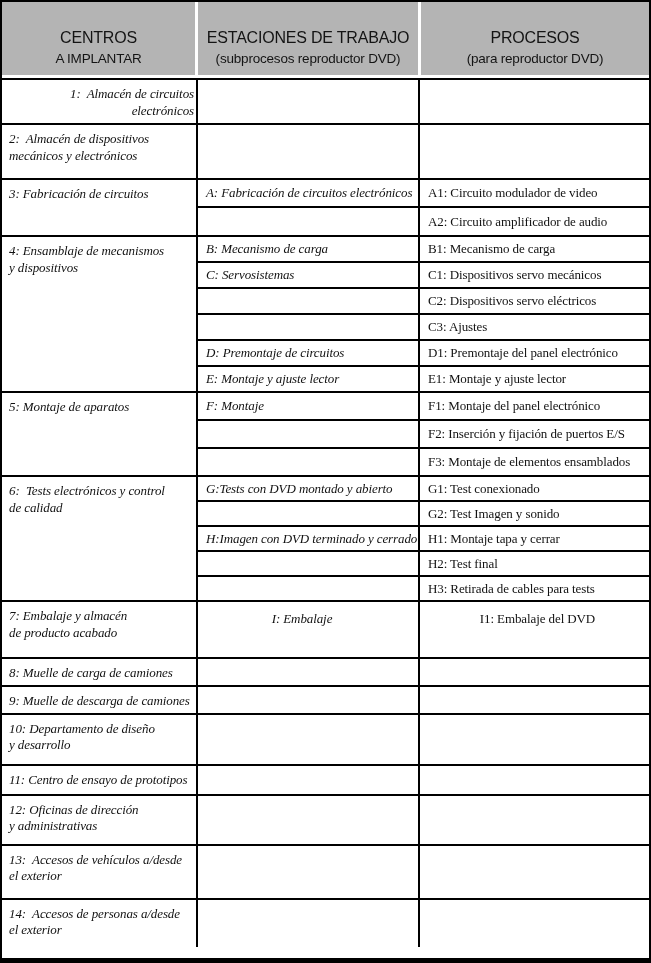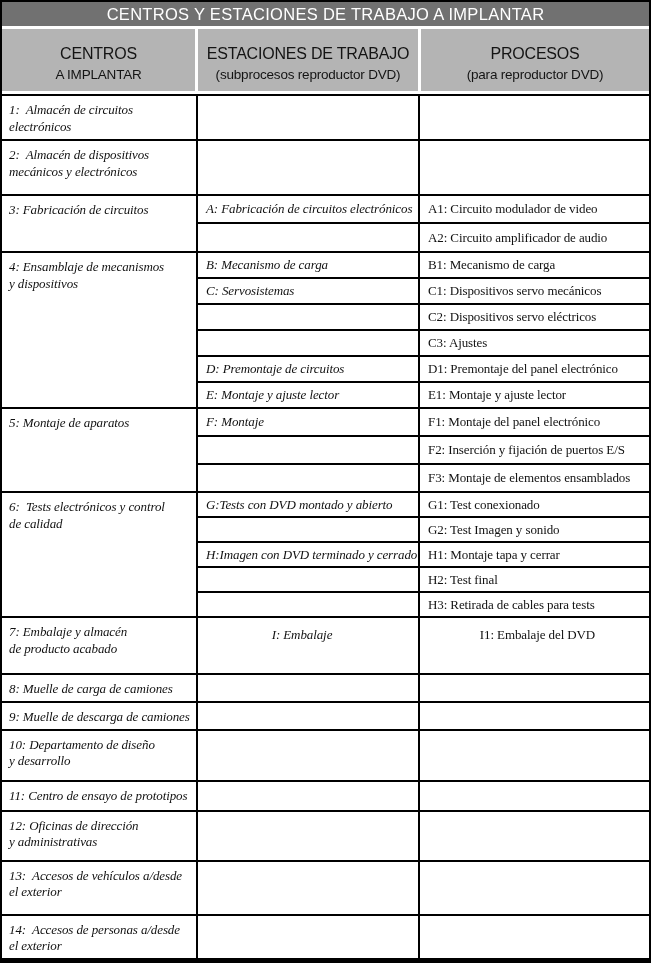--- a/index.html
+++ b/index.html
@@ -13,36 +13,36 @@
     font-family:"Liberation Sans", sans-serif; font-size:16.5px;
     letter-spacing:.3px; text-align:center; margin-bottom:3px;
     white-space:nowrap;
   }
   .header-row {
     display:grid; grid-template-columns:193px 220px 1fr; gap:3px;
     background:#fff; margin-bottom:3px;
   }
   .hcell {
     background:#b4b4b4; color:#141414; text-align:center;
-    font-family:"Liberation Sans", sans-serif; padding:13px 0 7px 0;
+    font-family:"Liberation Sans", sans-serif; padding:24px 0 7px 0;
   }
   .hcell .l1 { font-size:16px; line-height:23px; letter-spacing:-.2px; white-space:nowrap; }
   .hcell .l2 { font-size:13.5px; line-height:19px; letter-spacing:-.2px; white-space:nowrap; }
 
   table.grid {
     border-collapse:collapse; table-layout:fixed; width:100%;
     border-top:2px solid #000;
   }
   col.w1 { width:195px; } col.w2 { width:222px; }
   td {
     border-left:2px solid #000; border-top:2px solid #000;
     overflow:hidden; box-sizing:border-box; color:#111;
   }
   td.c1 { border-left:none; }
-  tbody tr.first td { border-top:none; }
+  tbody tr.first td { border-top:none;text-align:right; }
 
   td.c1 {
     font-family:"Liberation Serif", serif; font-style:italic;
     font-size:13px; line-height:16.5px; letter-spacing:-.1px;
     padding:6px 2px 3px 7px; vertical-align:top; white-space:pre;
   }
   td.c2 {
     font-family:"Liberation Serif", serif; font-style:italic;
     font-size:13px; letter-spacing:-.1px;
     padding:1px 20px 1px 8px; vertical-align:middle; white-space:nowrap;
@@ -57,21 +57,20 @@
   tr.h45{height:45px} tr.h55{height:55px} tr.h28{height:28px} tr.h29{height:29px}
   tr.h26{height:26px} tr.h25{height:25px} tr.h57{height:57px} tr.h27{height:27px}
   tr.h51{height:51px} tr.h30{height:30px} tr.h50{height:50px} tr.h54{height:54px}
   tr.h48{height:48px}
 </style>
 </head>
 <body>
 
 <div class="frame">
 
-  <div class="title-bar">CENTROS Y ESTACIONES DE TRABAJO A IMPLANTAR</div>
 
   <div class="header-row">
     <div class="hcell">
       <div class="l1">CENTROS</div>
       <div class="l2">A IMPLANTAR</div>
     </div>
     <div class="hcell">
       <div class="l1">ESTACIONES DE TRABAJO</div>
       <div class="l2">(subprocesos reproductor DVD)</div>
     </div>

